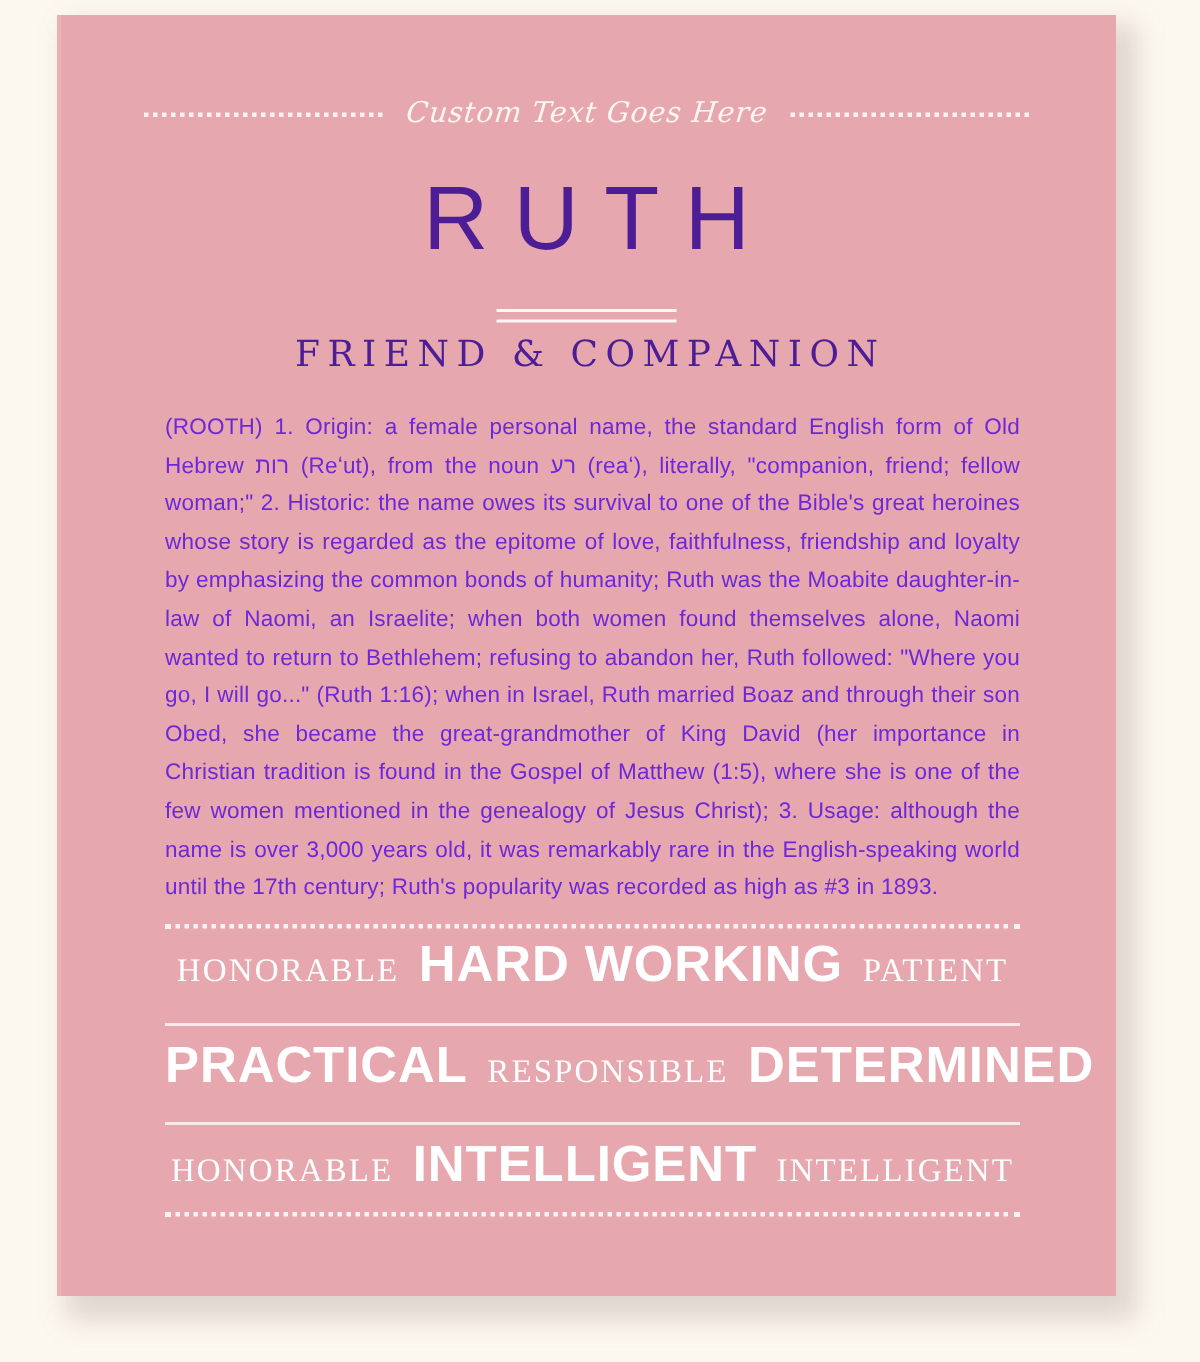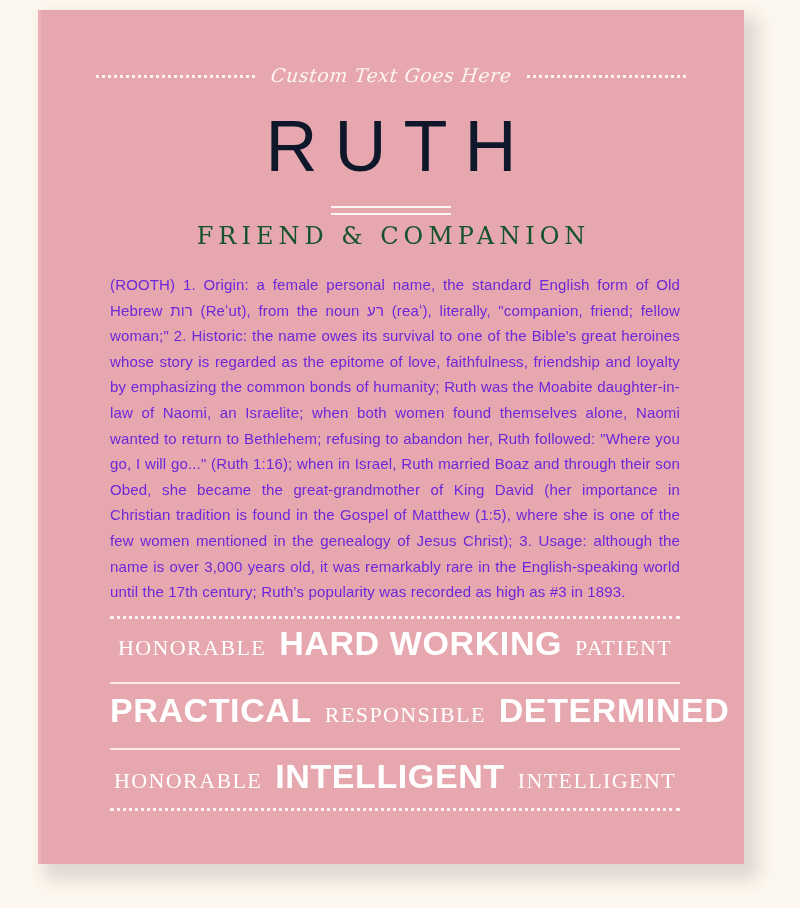--- a/index.html
+++ b/index.html
@@ -89,25 +89,25 @@
 
   
   .name {
     position: absolute;
     left: 0;
     right: 0;
     top: 88px;
     text-align: center;
     font-family: "Liberation Sans", sans-serif;
     font-weight: 400;
-    font-size: 72px;
+    font-size: 60px;
     line-height: 96px;
     letter-spacing: 17px;
     text-indent: 17px;
-    color: #0f172a;
+    color: #4c1d95;
   }
 
   
   .rule-group {
     position: absolute;
     left: 50%;
     top: 196px;
     transform: translateX(-50%);
     width: 120px;
   }
@@ -123,21 +123,21 @@
   .subtitle {
     position: absolute;
     left: 0;
     right: 0;
     top: 212px;
     text-align: center;
     font-family: "DejaVu Serif", serif;
     font-size: 24px;
     letter-spacing: 5px;
     text-indent: 5px;
-    color: #14532d;
+    color: #4c1d95;
   }
 
   
   .body-copy {
     position: absolute;
     left: 72px;
     width: 570px;
     top: 262px;
     font-family: "Liberation Sans", sans-serif;
     font-size: 15px;

